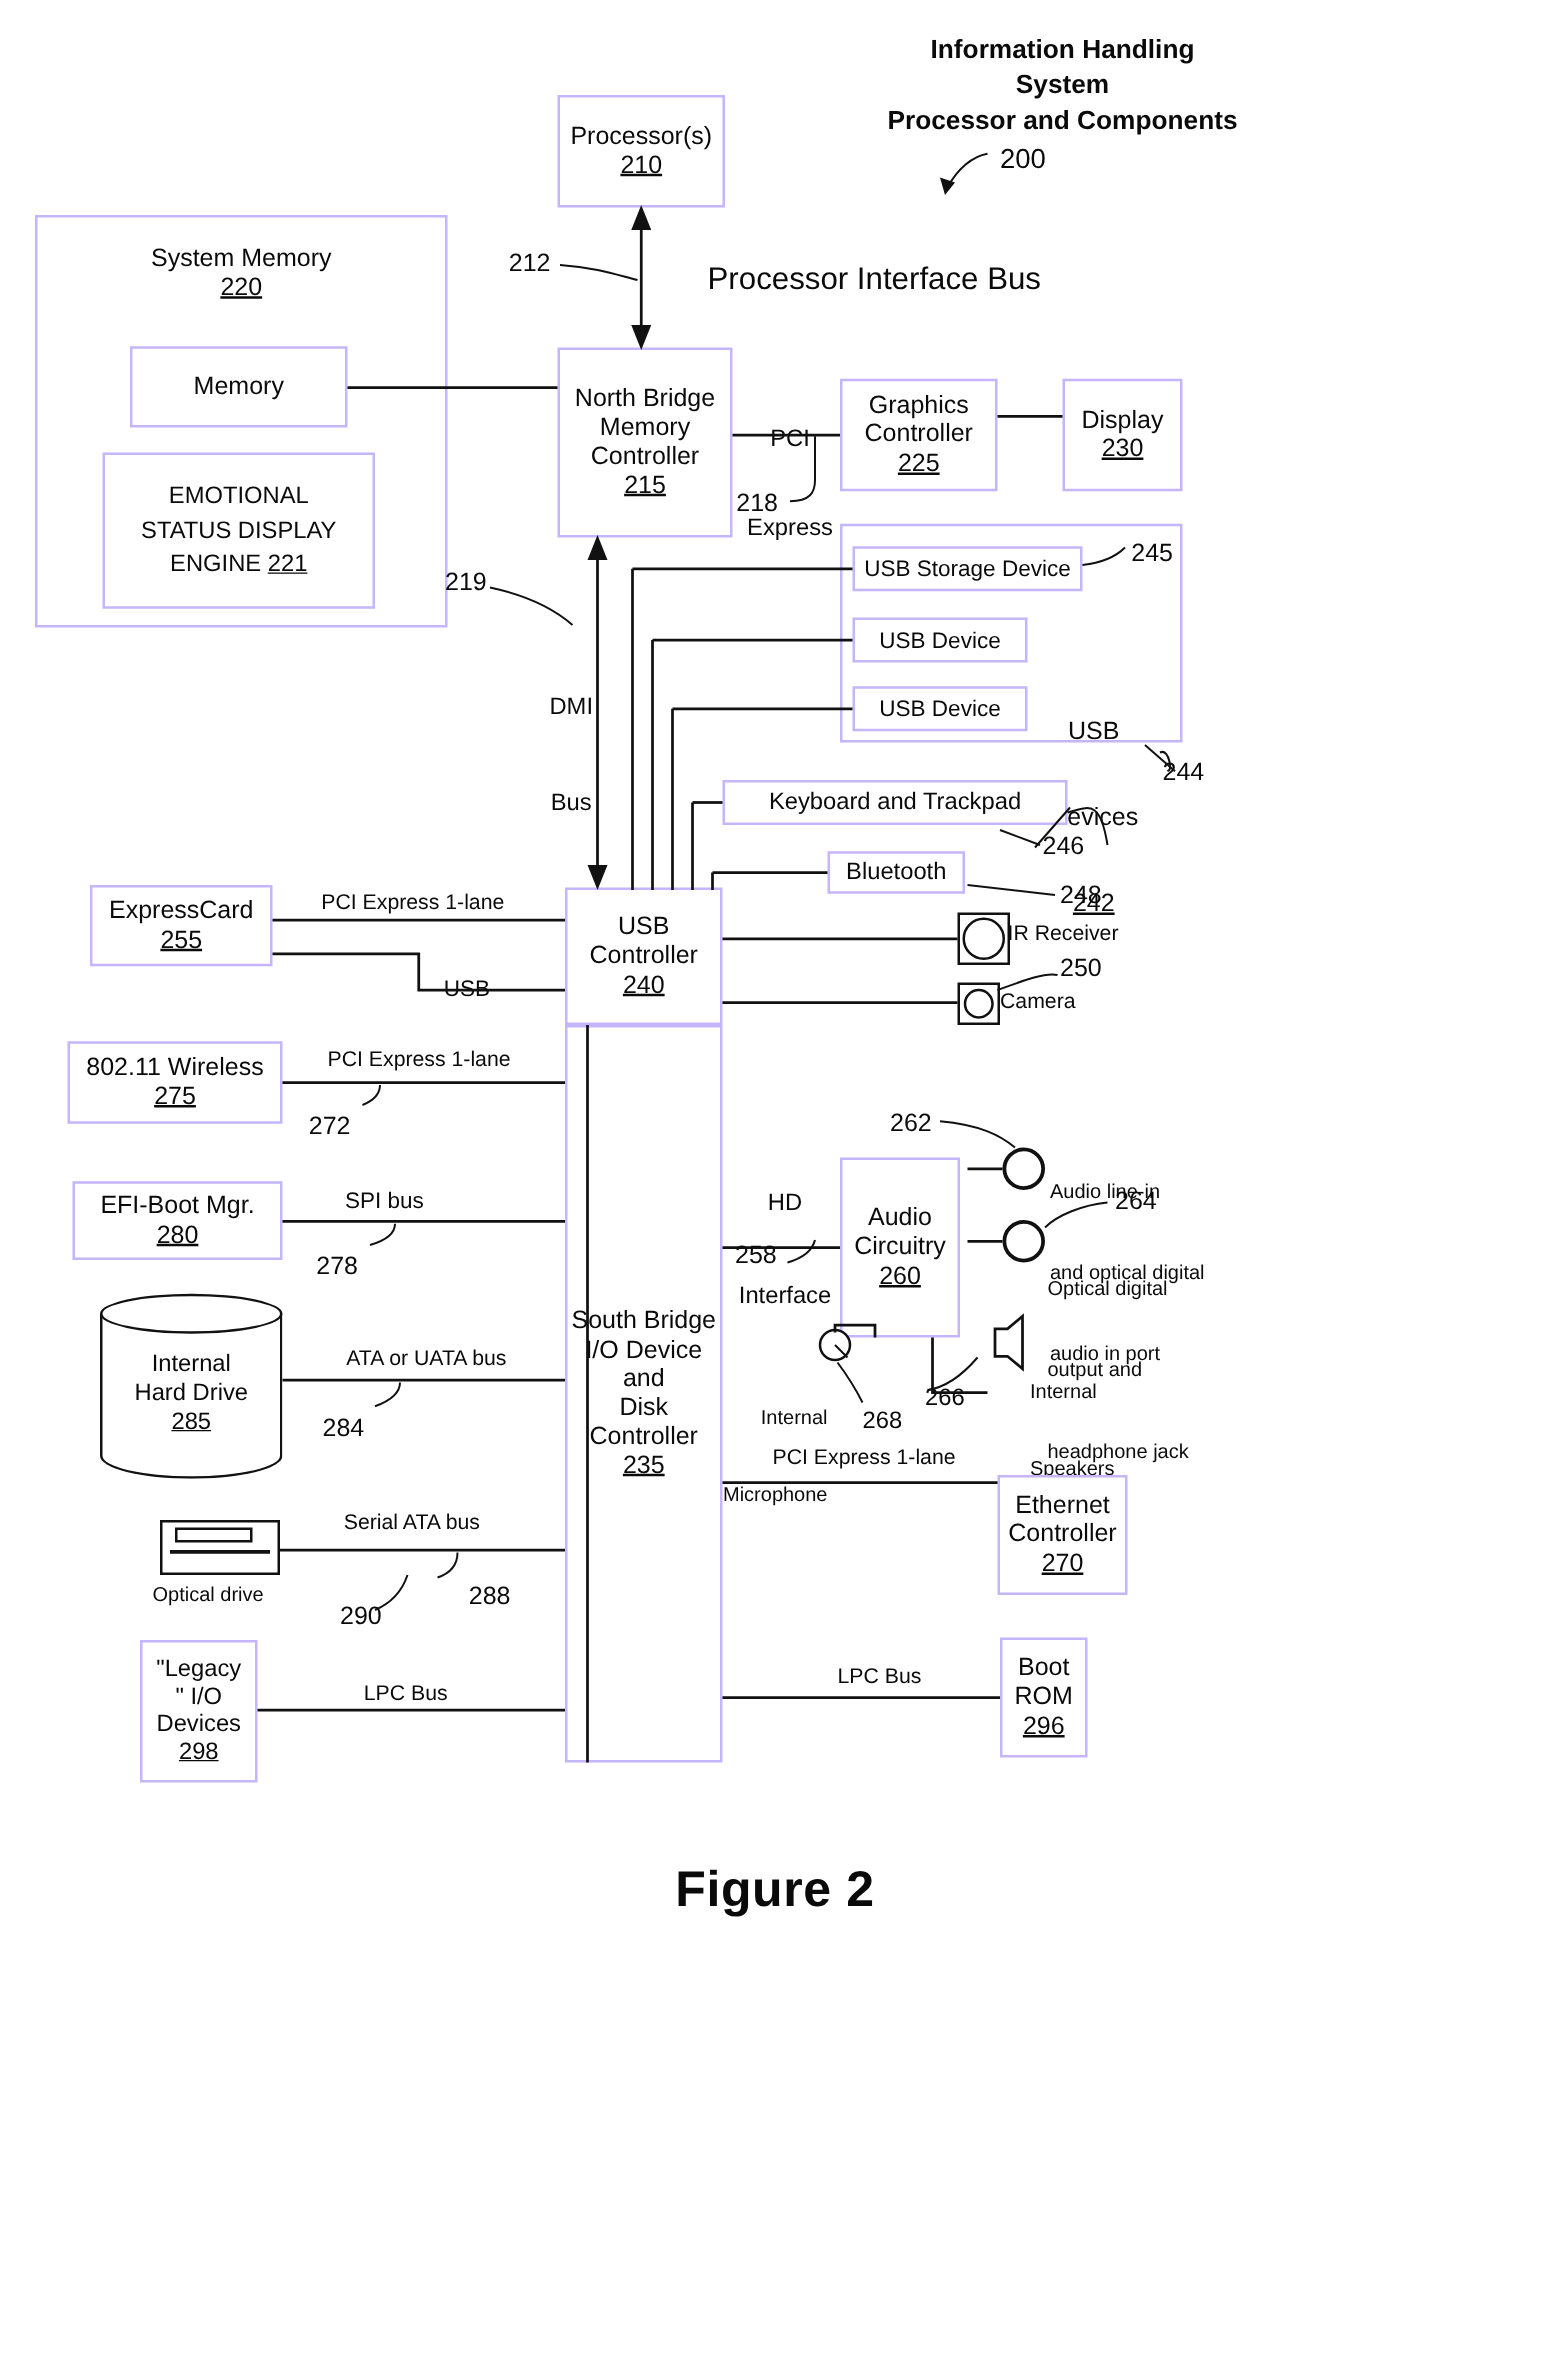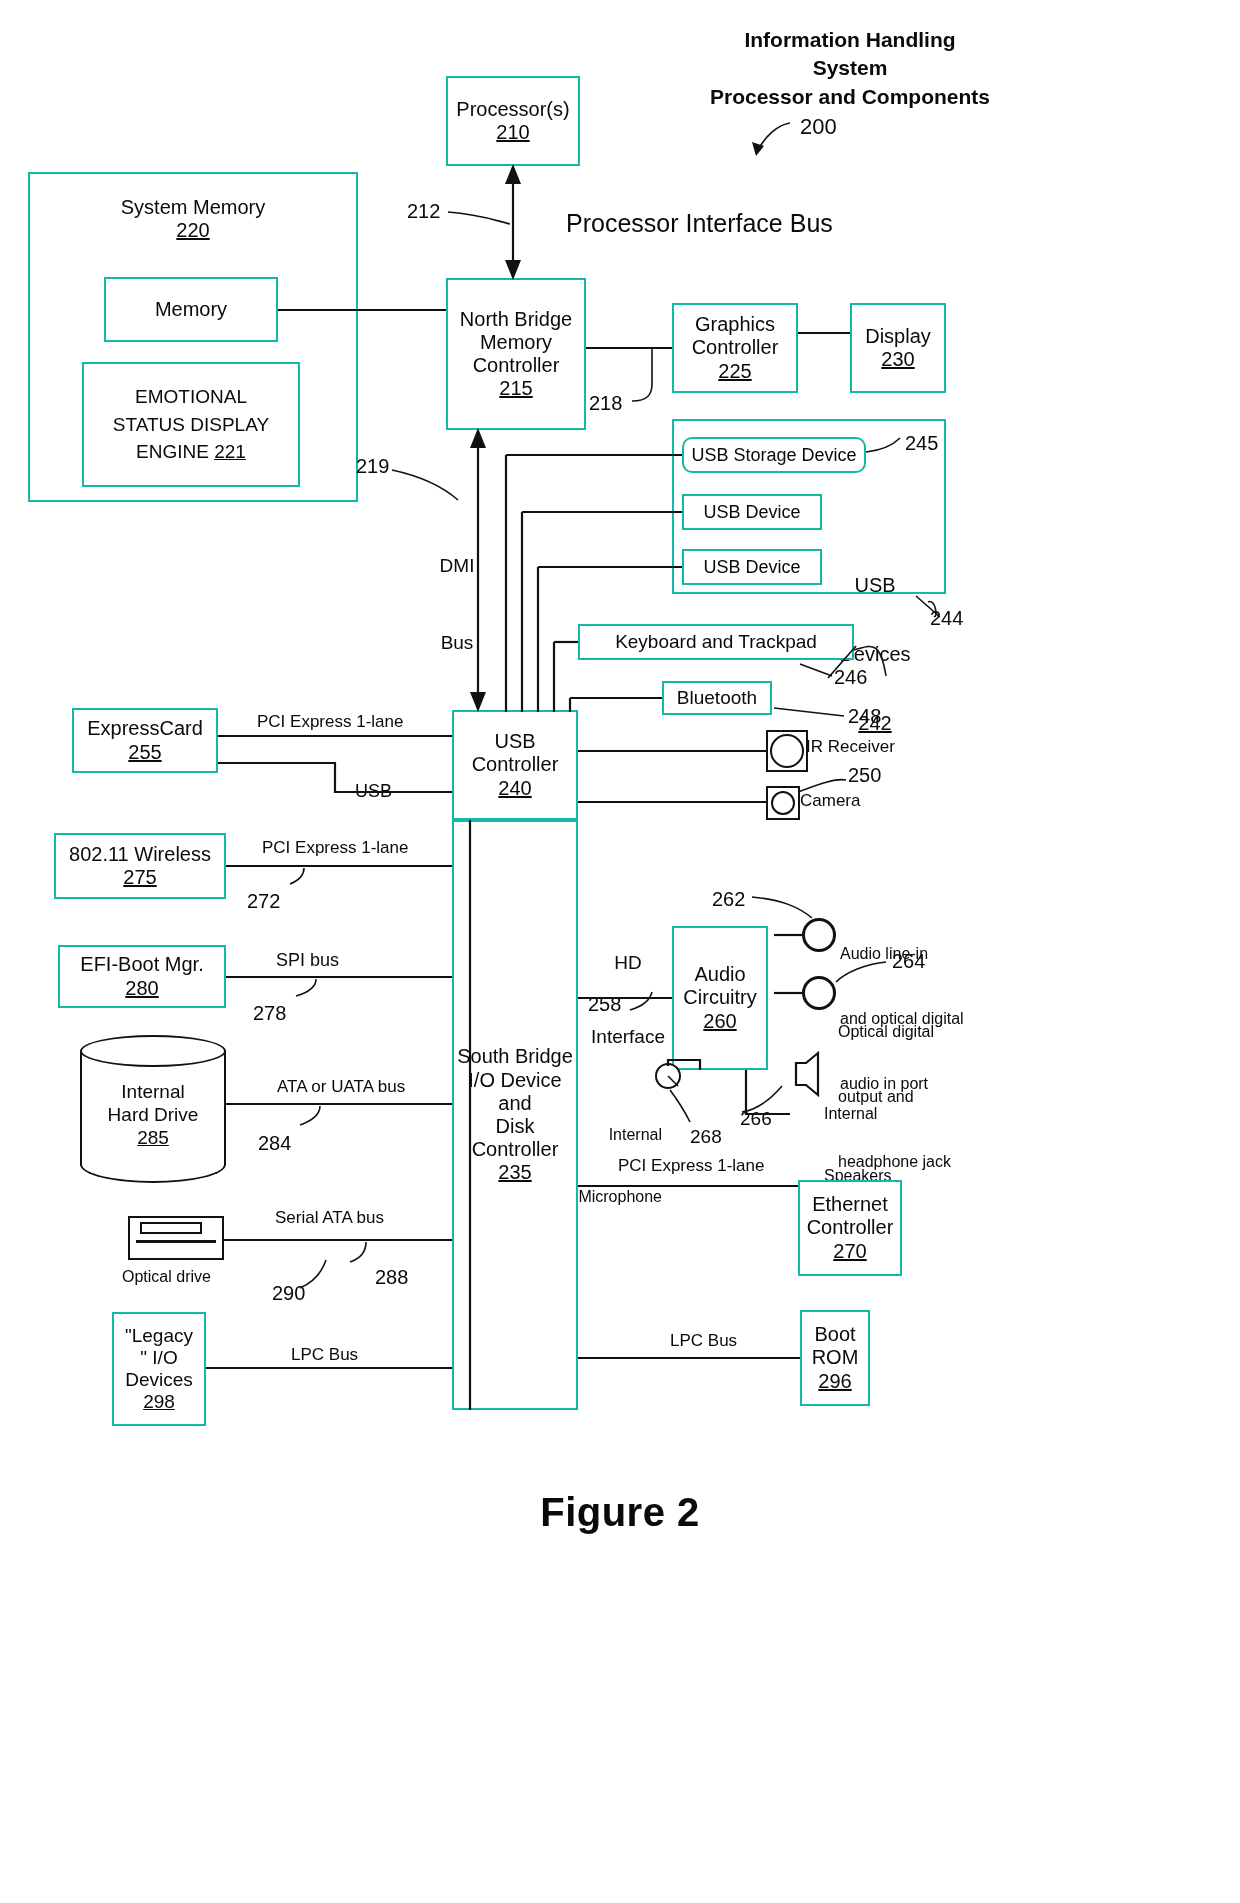--- a/index.html
+++ b/index.html
@@ -2,21 +2,21 @@
 <html><head>
 <meta charset="utf-8">
 <style>
   html,body{margin:0;padding:0;background:#fff;}
   body{width:1240px;height:1903px;position:relative;
        font-family:"Liberation Sans", sans-serif;color:#0a0a0a;
        -webkit-font-smoothing:none;}
   #stage{position:absolute;left:0;top:0;width:1240px;height:1903px;overflow:hidden;}
 
   
-  .box{position:absolute;border:2px solid #14b8a6;background:#fff;box-sizing:border-box;
+  .box{position:absolute;border:2px solid #c4b5fd;background:#fff;box-sizing:border-box;
        display:flex;flex-direction:column;align-items:center;justify-content:center;
        text-align:center;line-height:1.16;}
   .box .ln{display:block;white-space:nowrap;}
   .u{text-decoration:underline;}
   .lbl{position:absolute;white-space:pre;line-height:1.15;}
   .ctr{text-align:center;}
   .line{position:absolute;background:#111;}
   .h{height:2px;}
 
   
@@ -92,21 +92,21 @@
   </div>
 
   <div class="box" style="left:672px;top:419px;width:274px;height:175px;justify-content:flex-start;"></div>
 
   <div class="lbl ctr" style="left:820px;top:528px;width:110px;font-size:20px;text-align:center;">
     <div>USB</div>
     <div>Devices</div>
     <div class="u">242</div>
   </div>
 
-  <div class="box" style="left:682px;top:437px;width:184px;height:36px;font-size:18px;border-radius:10px;">
+  <div class="box" style="left:682px;top:437px;width:184px;height:36px;font-size:18px;">
     <span class="ln">USB Storage Device</span>
   </div>
 
   <div class="box" style="left:682px;top:494px;width:140px;height:36px;font-size:18px;">
     <span class="ln">USB Device</span>
   </div>
 
   <div class="box" style="left:682px;top:549px;width:140px;height:36px;font-size:18px;">
     <span class="ln">USB Device</span>
   </div>
@@ -223,20 +223,24 @@
   </div>
 
   <div class="sqr" style="left:128px;top:1216px;width:96px;height:44px;background:#fff;"></div>
   <div class="line h" style="left:136px;top:1240px;width:80px;height:3px;"></div>
   <div class="sqr" style="left:140px;top:1222px;width:62px;height:12px;"></div>
   <div class="lbl" style="left:122px;top:1268px;font-size:16px;">Optical drive</div>
 
   <div class="lbl" style="left:550px;top:209px;font-size:25px;margin-left:16px;">Processor Interface Bus</div>
   <div class="lbl" style="left:407px;top:200px;font-size:20px;">212</div>
 
+  <div class="lbl ctr" style="left:591px;top:292px;width:82px;font-size:19px;line-height:1.25;">
+    <div>PCI</div>
+    <div>Express</div>
+  </div>
   <div class="lbl" style="left:589px;top:392px;font-size:20px;">218</div>
 
   <div class="lbl ctr" style="left:422px;top:502px;width:70px;font-size:19px;line-height:1.35;">
     <div>DMI</div>
     <div>Bus</div>
   </div>
   <div class="lbl" style="left:356px;top:455px;font-size:20px;">219</div>
 
   <div class="lbl" style="left:905px;top:432px;font-size:20px;">245</div>
   <div class="lbl" style="left:930px;top:607px;font-size:20px;">244</div>

